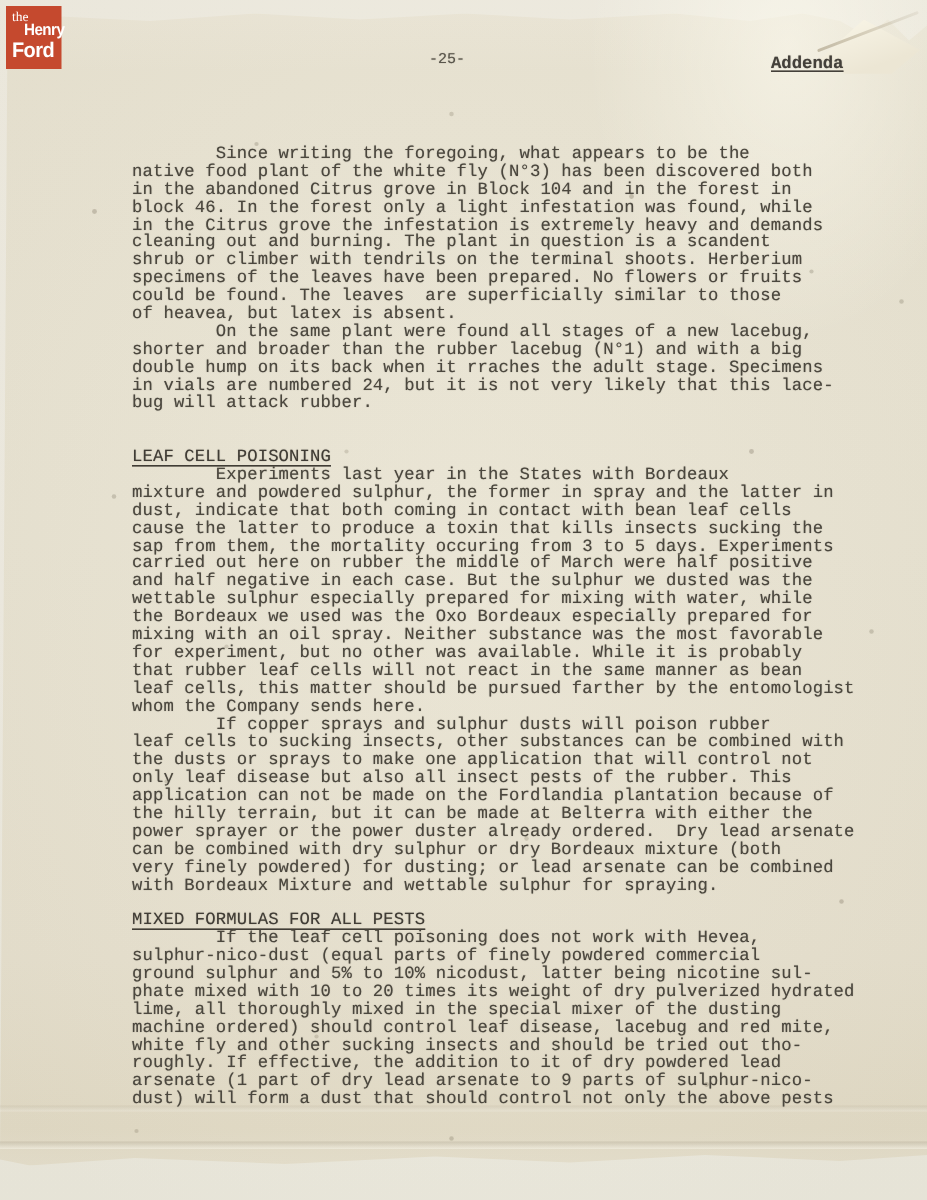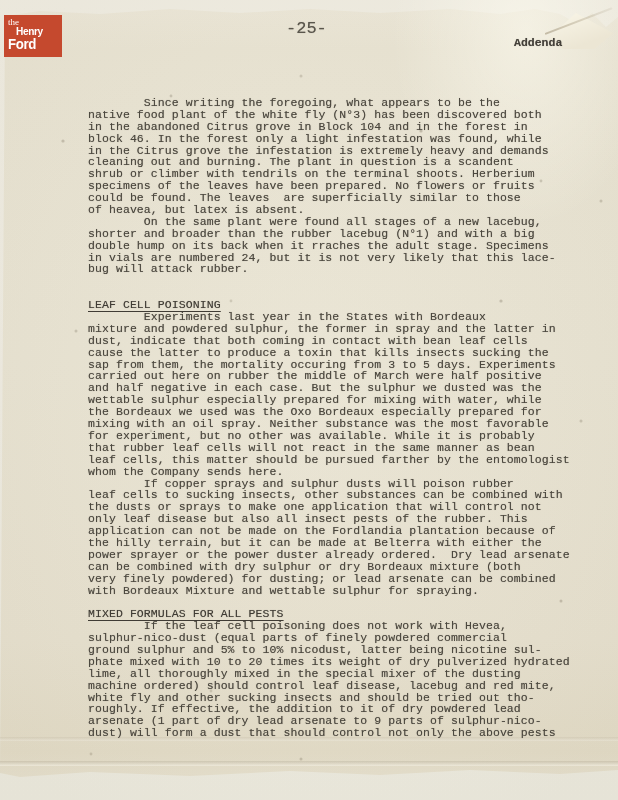--- a/index.html
+++ b/index.html
@@ -43,32 +43,32 @@
     box-shadow:62px 140px 0 0.6px rgba(105,95,75,.28),170px 95px 0 0.4px rgba(105,95,75,.25),
     300px 75px 0 0.5px rgba(105,95,75,.22),420px 130px 0 0.6px rgba(105,95,75,.3),
     540px 180px 0 0.4px rgba(105,95,75,.25),75px 330px 0 0.5px rgba(105,95,75,.25),
     230px 300px 0 0.4px rgba(105,95,75,.2),500px 300px 0 0.6px rgba(105,95,75,.28),
     580px 420px 0 0.5px rgba(105,95,75,.25),110px 520px 0 0.4px rgba(105,95,75,.22),
     350px 558px 0 0.5px rgba(105,95,75,.22),560px 600px 0 0.5px rgba(105,95,75,.28),
     210px 690px 0 0.4px rgba(105,95,75,.22),470px 722px 0 0.6px rgba(105,95,75,.3),
     300px 758px 0 0.5px rgba(105,95,75,.25),90px 753px 0 0.4px rgba(105,95,75,.22),
     600px 200px 0 0.5px rgba(105,95,75,.25),150px 430px 0 0.4px rgba(105,95,75,.2);}
   
-  .logo{position:absolute;left:4px;top:15px;width:58px;height:42px;}
+  .logo{position:absolute;left:4px;top:4px;width:37px;height:42px;}
   .logo-the{position:absolute;left:4px;top:2px;color:#fff;
     font:400 9px "Liberation Serif",serif;}
   .logo-henry{position:absolute;left:12px;top:10px;color:#fff;
     font:700 11px "Liberation Sans",sans-serif;letter-spacing:-0.4px;transform:scaleX(0.92);transform-origin:left;}
   .logo-ford{position:absolute;left:4px;top:21px;color:#fff;
     font:700 14px "Liberation Sans",sans-serif;letter-spacing:-0.4px;transform:scaleX(0.95);transform-origin:left;}
   
   .typed{color:#4b473e;text-shadow:0 0 0.7px rgba(75,71,62,0.55);}
-  .page-number{position:absolute;left:286px;top:19px;font-size:17px;color:#5a564c;}
+  .page-number{position:absolute;left:286px;top:35px;font-size:10px;color:#5a564c;}
   .addenda{position:absolute;left:514px;top:36px;font-size:11.5px;
-    text-underline-offset:2px;color:#44403a;font-weight:700;}
+    text-decoration:underline;text-underline-offset:2px;color:#44403a;font-weight:700;}
   .doc-body{position:absolute;left:88px;top:97px;font-size:11.5px;line-height:11.9px;
     letter-spacing:0.08px;white-space:pre;}
   .line{height:11.9px;}
   .line.heading{font-weight:400;color:#403c35;}
   .line.heading span{text-decoration:underline;text-underline-offset:2.5px;}
 </style>
 </head>
 <body>
 
 <div class="paper"></div>

